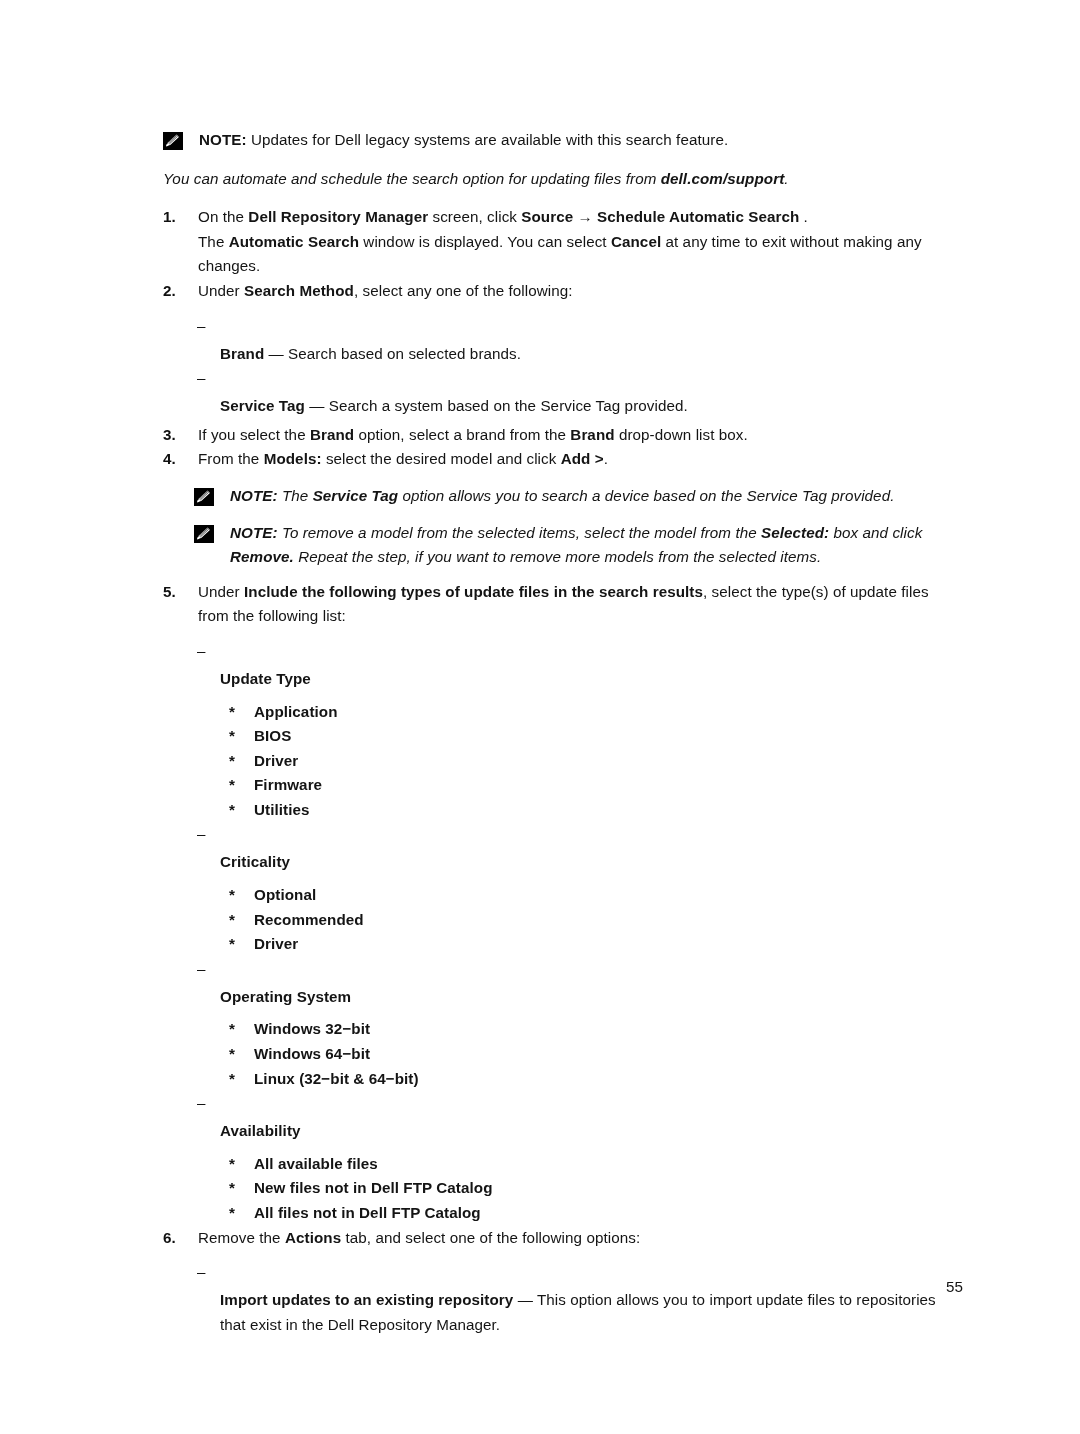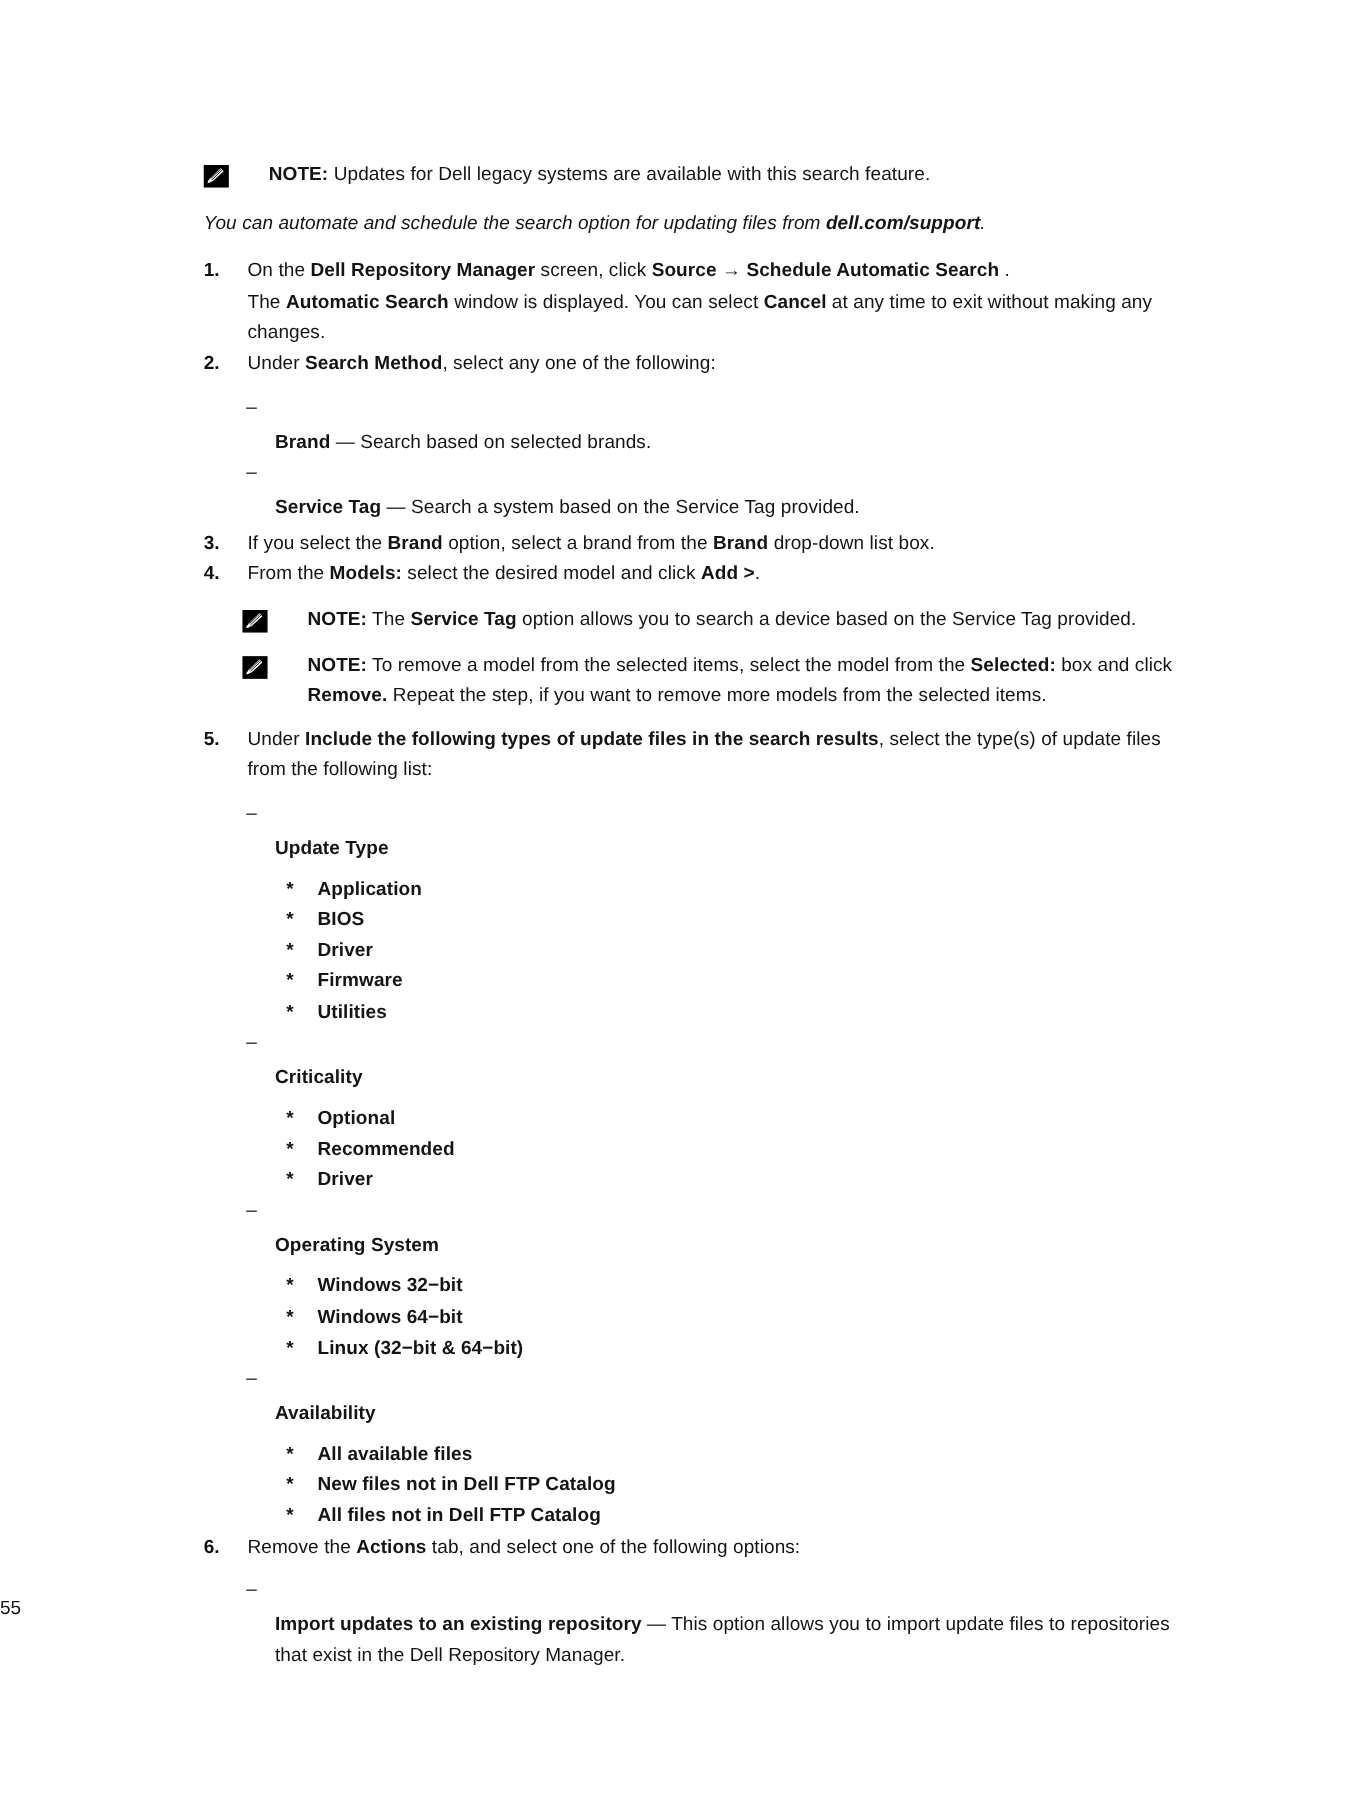--- a/index.html
+++ b/index.html
@@ -46,21 +46,21 @@
     height: 18px;
     background: #000000;
     position: relative;
     margin-top: 4px;
     margin-right: 0px;
     overflow: hidden;
   }
   .note-icon svg { display: block; }
   .note-body {
     flex: 1 1 auto;
-    padding-left: 32px;
+    padding-left: 16px;
   }
   .note-label { font-weight: 700; }
 
   
   p.para {
     margin: 0;
     font-style: italic;
   }
   .oitem {
     display: flex;
@@ -108,28 +108,29 @@
   
   .gap-10 { height: 10px; }
   .gap-12 { height: 12px; }
   .gap-14 { height: 14px; }
   .gap-8  { height: 8px; }
   .gap-4  { height: 4px; }
 
   
   .indent-lvl2 { padding-left: 34px; }
   .indent-lvl3 { padding-left: 32px; }
-  .indent-note { padding-left: 31px; }
+  .indent-note { padding-left: 31px; font-style: italic; }
 
   
   .pagenum {
     position: absolute;
     left: 0;
     top: 1278px;
     width: 963px;
+    text-align: right;
     font-size: 15.2px;
     color: #141414;
   }
 </style>
 </head>
 <body>
 
 <div class="page">
   <div class="content">
 

